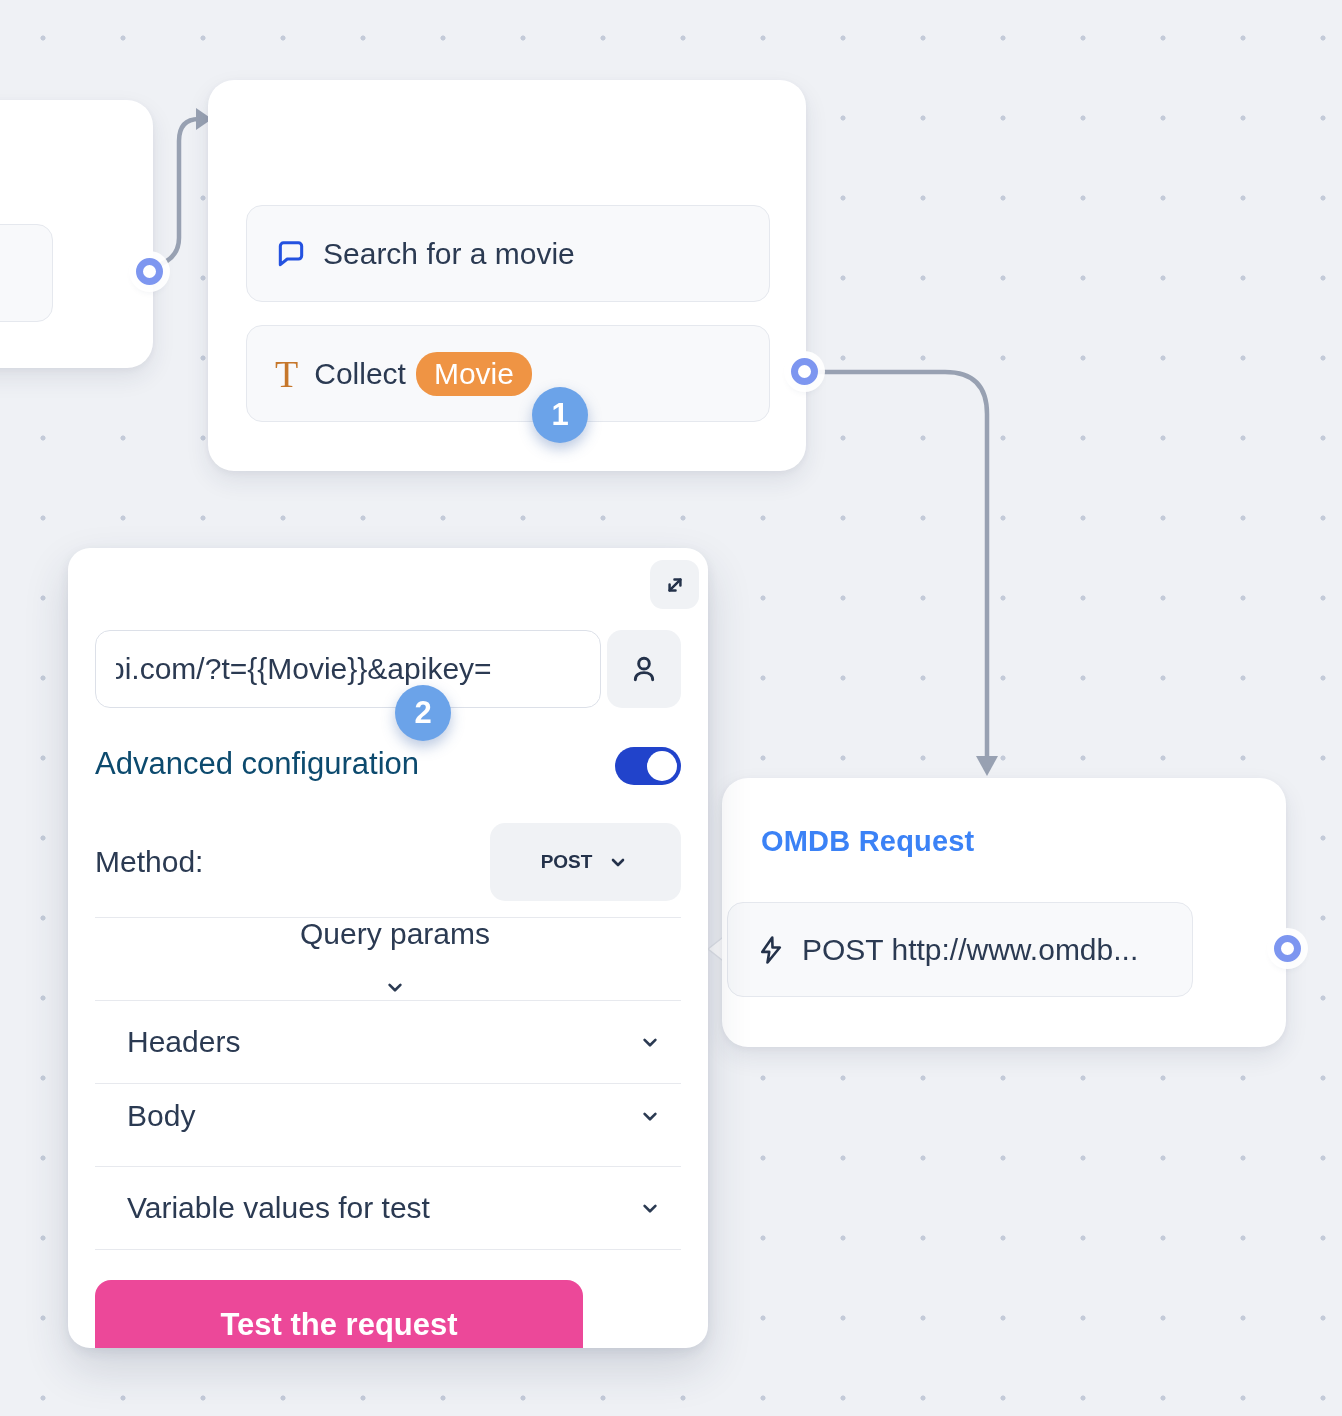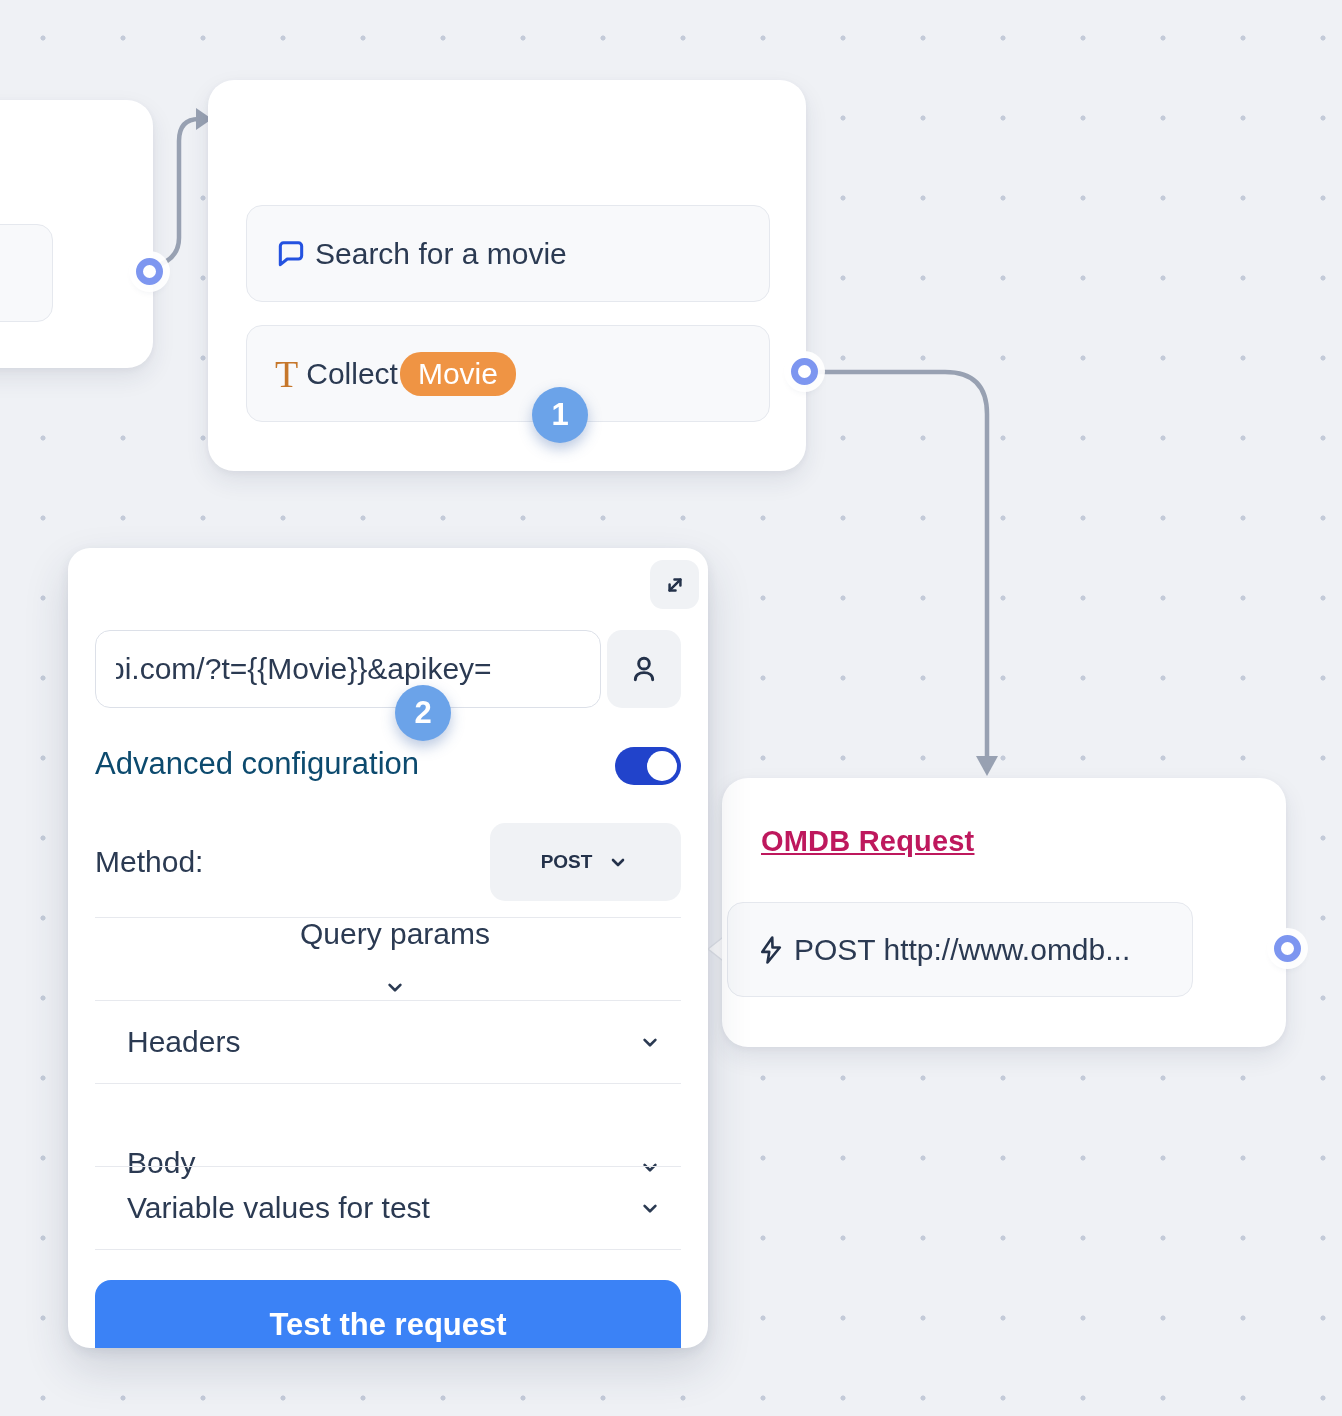--- a/index.html
+++ b/index.html
@@ -15,27 +15,27 @@
     background-size:80px 80px;
     background-position:3px -2px;
   }
   
   .node-card{
     position:absolute;background:#ffffff;border-radius:26px;
     box-shadow:0 10px 24px rgba(35,48,80,.09),0 2px 6px rgba(35,48,80,.05);
     z-index:2;
   }
   .node-title{
-    position:absolute;font-size:29px;font-weight:700;color:#be185d;
-    letter-spacing:.2px;white-space:nowrap;text-decoration:underline;
+    position:absolute;font-size:29px;font-weight:700;color:#3b82f6;
+    letter-spacing:.2px;white-space:nowrap;
   }
   .node-item{
     position:absolute;background:#f8f9fb;border:1.5px solid #e5e8ee;
     border-radius:16px;display:flex;align-items:center;
-    padding:0 0 0 28px;box-sizing:border-box;gap:8px;
+    padding:0 0 0 28px;box-sizing:border-box;gap:16px;
     font-size:30px;color:#2b3a52;white-space:nowrap;overflow:hidden;
   }
   .node-item .icon{flex:0 0 auto;display:flex;align-items:center;justify-content:center;}
   .chip{
     background:#ef9444;color:#ffffff;border-radius:21px;
     padding:5px 18px;font-size:30px;margin-left:-6px;
   }
   .t-glyph{
     font-family:"Liberation Serif",serif;font-size:38px;line-height:1;
     color:#c6772b;font-weight:500;
@@ -96,22 +96,22 @@
   }
   .method-select .val{font-size:19px;font-weight:700;color:#24324a;}
   .divider{position:absolute;left:27px;width:586px;height:0;border-top:1.5px solid #e7e9ee;}
   .acc-row{
     position:absolute;left:27px;width:586px;height:83px;display:flex;
     align-items:center;justify-content:space-between;cursor:pointer;
     padding:0 18px 0 32px;box-sizing:border-box;
   }
   .acc-row .lbl{font-size:30px;color:#2b3a52;}
   .test-btn{
-    position:absolute;left:27px;top:732px;width:586px;height:90px;
-    background:#3b82f6;border:none;border-radius:16px 16px 0 0;
+    position:absolute;left:27px;top:732px;width:488px;height:90px;
+    background:#ec4899;border:none;border-radius:16px 16px 0 0;
     color:#ffffff;font-family:"Liberation Sans",sans-serif;
     font-size:31px;font-weight:700;cursor:pointer;
   }
   .chev{flex:0 0 auto;}
 </style>
 </head>
 <body>
 
 <div class="canvas">
 
@@ -209,21 +209,21 @@
     <div class="divider" style="top:452px;"></div>
 
     <div class="acc-row" style="top:452px;gap:29px;">
       <span class="lbl">Headers</span>
       <svg class="chev" width="26" height="26" viewBox="0 0 24 24" fill="none" stroke="#2b3a52" stroke-width="2.4" stroke-linecap="round" stroke-linejoin="round">
         <polyline points="7 10 12 15 17 10"></polyline>
       </svg>
     </div>
     <div class="divider" style="top:535px;"></div>
 
-    <div class="acc-row" style="top:549px;align-items:flex-end;">
+    <div class="acc-row" style="top:526px;">
       <span class="lbl">Body</span>
       <svg class="chev" width="26" height="26" viewBox="0 0 24 24" fill="none" stroke="#2b3a52" stroke-width="2.4" stroke-linecap="round" stroke-linejoin="round">
         <polyline points="7 10 12 15 17 10"></polyline>
       </svg>
     </div>
     <div class="divider" style="top:618px;"></div>
 
     <div class="acc-row" style="top:618px;">
       <span class="lbl">Variable values for test</span>
       <svg class="chev" width="26" height="26" viewBox="0 0 24 24" fill="none" stroke="#2b3a52" stroke-width="2.4" stroke-linecap="round" stroke-linejoin="round">

